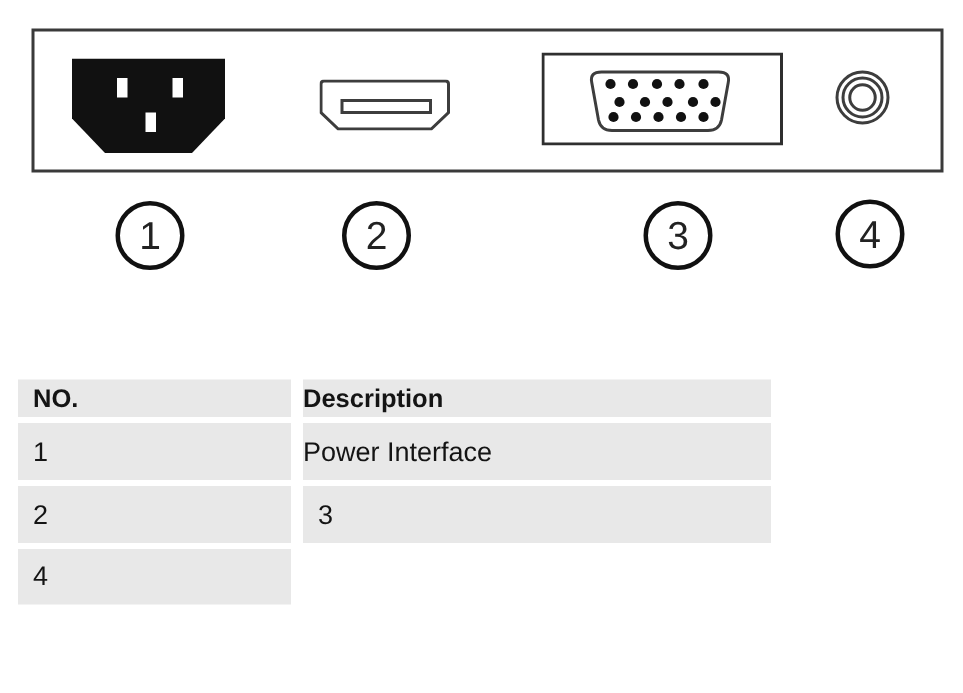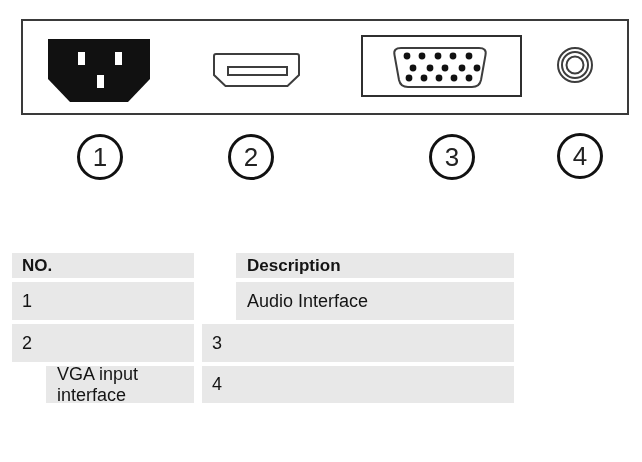--- a/index.html
+++ b/index.html
@@ -34,21 +34,21 @@
     display:grid;
     grid-template-columns:182px 1fr;
     grid-template-rows:25px 38px 38px 37px 38px;
     column-gap:8px;row-gap:4px;
   }
   .cell{
     background:#e8e8e8;display:flex;align-items:center;
     font-size:18px;color:#141414;box-sizing:border-box;
   }
   .cell.col1{padding-left:10px;}
-  .cell.col2{padding-left:11px;margin-left:34px;}
+  .cell.col2{padding-left:0;}
   .cell.head{font-weight:bold;font-size:17px;}
 </style>
 </head>
 <body>
 
 <div class="stage">
 
   <div class="panel">
 
     <svg class="conn power" width="102" height="63" viewBox="0 0 102 63">
@@ -103,23 +103,22 @@
   </div>
   <div class="callout c4">
     <span>4</span>
   </div>
 
   <div class="desc-table">
     <div class="cell head col1">NO.</div>
     <div class="cell head col2">Description</div>
 
     <div class="cell col1">1</div>
-    <div class="cell col2">Audio Interface</div>
+    <div class="cell col2">Power Interface</div>
 
     <div class="cell col1">2</div>
 
     <div class="cell col1">3</div>
-    <div class="cell col2">VGA input interface</div>
 
     <div class="cell col1">4</div>
   </div>
 
 </div>
 
 </body></html>

